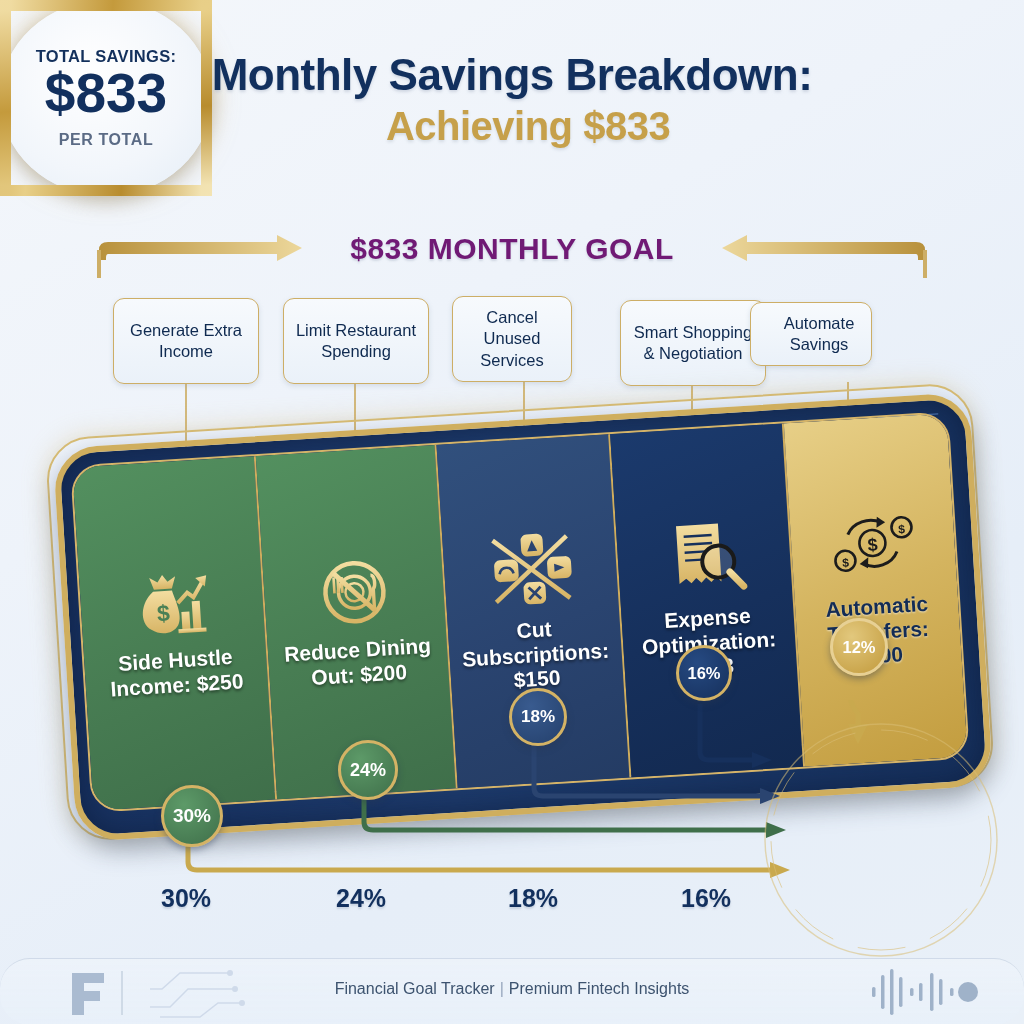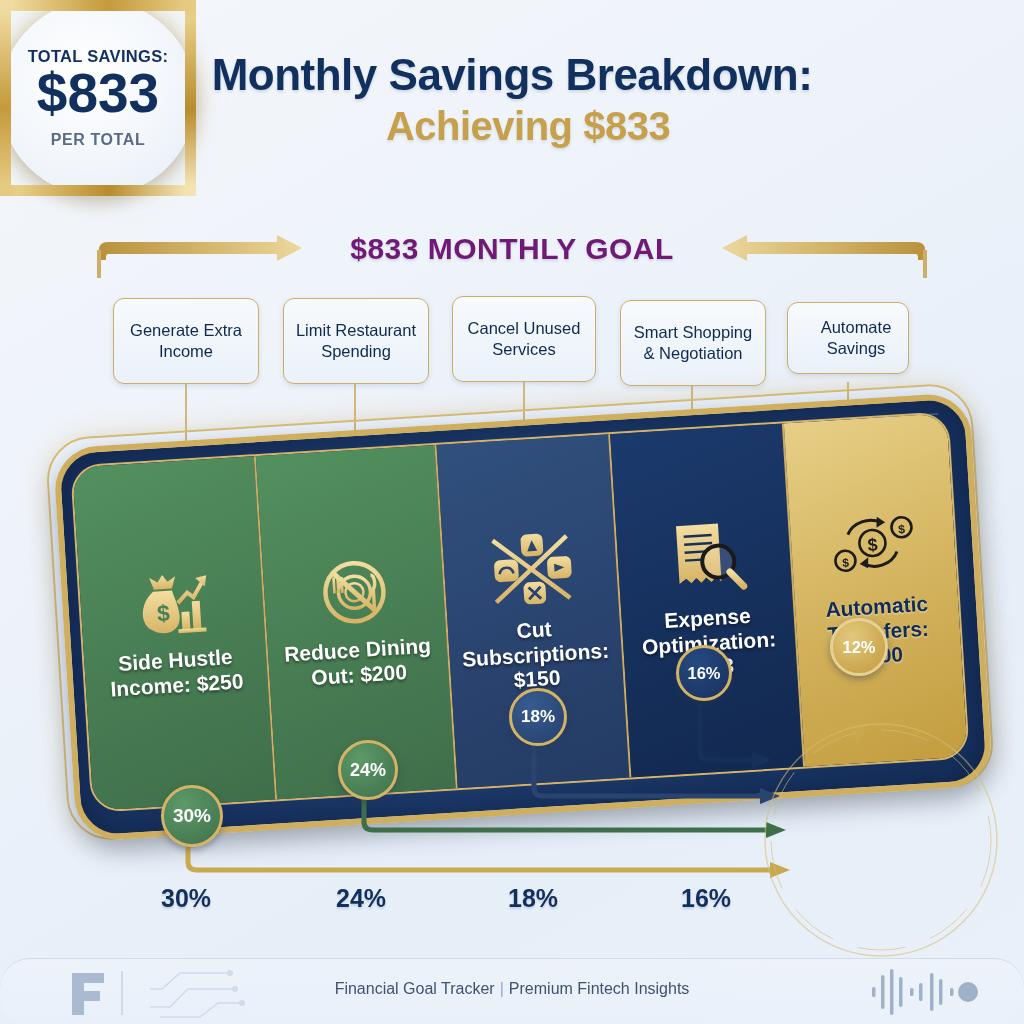--- a/index.html
+++ b/index.html
@@ -88,21 +88,21 @@
     display:flex;align-items:center;justify-content:center;
     color:#fff;font-weight:bold;
     border:3px solid #d4b365;
     box-shadow:0 3px 7px rgba(40,55,80,.42);
     z-index:14;
     text-align:right;
   }
 
   
   #total-circle{
-    left:783px;top:742px;width:196px;height:196px;border-radius:50%;
+    left:783px;top:742px;width:212px;height:196px;border-radius:50%;
     background:radial-gradient(circle at 42% 36%,#ffffff 0%,#f2f6fb 62%,#e6eef7 100%);
     border:11px solid;
     border-image:linear-gradient(135deg,#f0dca2 0%,#c49a3c 28%,#e8cf88 52%,#b88c2e 78%,#f3e4b4 100%) 1;
     box-shadow:0 0 26px rgba(205,170,95,.55),0 6px 16px rgba(90,105,130,.28);
     display:flex;flex-direction:column;align-items:center;justify-content:center;
     z-index:16;box-sizing:border-box;
   }
   #total-label{font-size:16.5px;font-weight:bold;color:#13305c;letter-spacing:.3px;}
   #total-amount{font-size:55px;font-weight:bold;color:#12305e;line-height:.96;margin:1px 0 11px;}
   #total-sub{font-size:16px;font-weight:bold;color:#5b6b85;letter-spacing:.6px;}
@@ -162,27 +162,27 @@
       <line x1="848" y1="0" x2="848" y2="66"></line>
     </g>
   </svg>
 
   <div class="callout abs" style="left:113px;top:298px;width:146px;height:86px;">
     <span>Generate Extra Income</span>
   </div>
   <div class="callout abs" style="left:283px;top:298px;width:146px;height:86px;">
     <span>Limit Restaurant Spending</span>
   </div>
-  <div class="callout abs" style="left:452px;top:296px;width:144px;height:86px;">
+  <div class="callout abs" style="left:452px;top:296px;width:120px;height:86px;">
     <span>Cancel Unused Services</span>
   </div>
   <div class="callout abs" style="left:620px;top:300px;width:146px;height:86px;">
     <span>Smart Shopping &amp; Negotiation</span>
   </div>
-  <div class="callout abs" style="left:787px;top:302px;width:122px;height:72px;padding-left:22px;">
+  <div class="callout abs" style="left:750px;top:302px;width:122px;height:64px;padding-left:22px;">
     <span>Automate Savings</span>
   </div>
 
   <div id="panel-wrap" class="abs">
 
     <div id="frame-outer" class="frame"></div>
     <div id="frame-mid" class="frame">
       <svg width="906" height="382" style="position:absolute;left:0;top:0;opacity:.6;">
         <g stroke="#628fd0" stroke-width="1.2" fill="none">
           <path d="M60,40 L150,40 L175,18 L330,18"></path>

